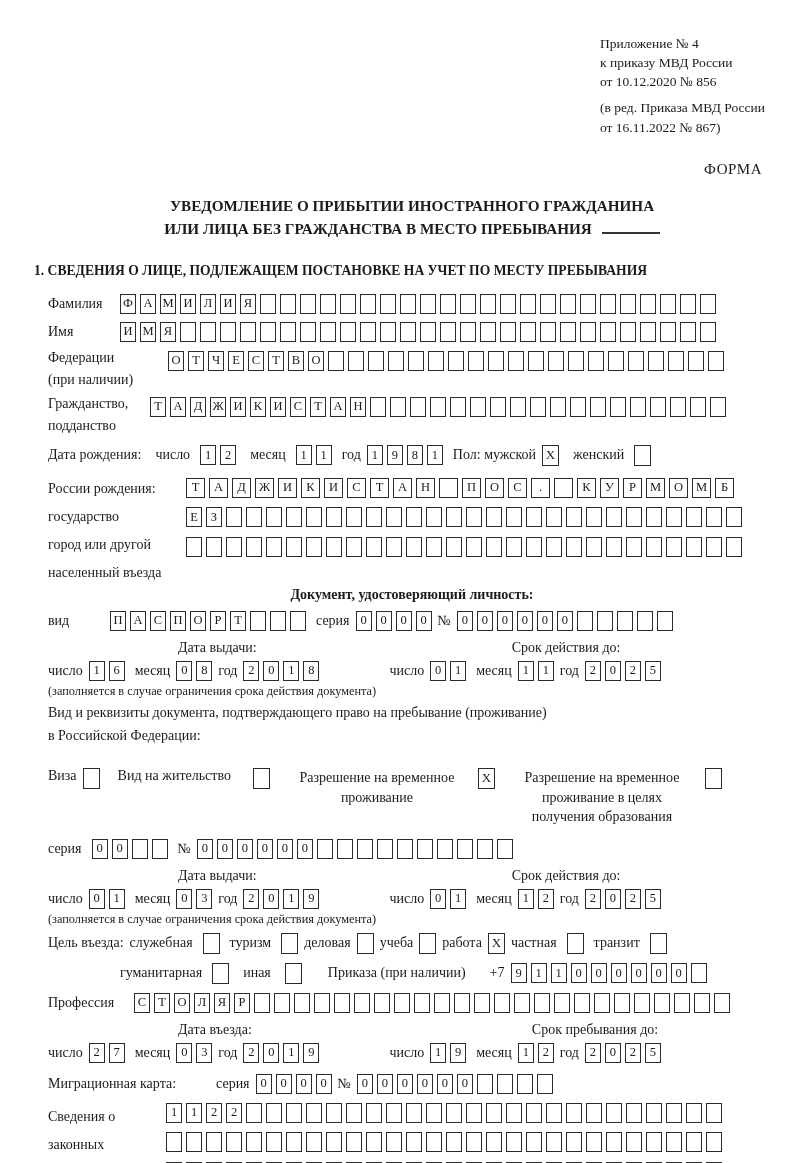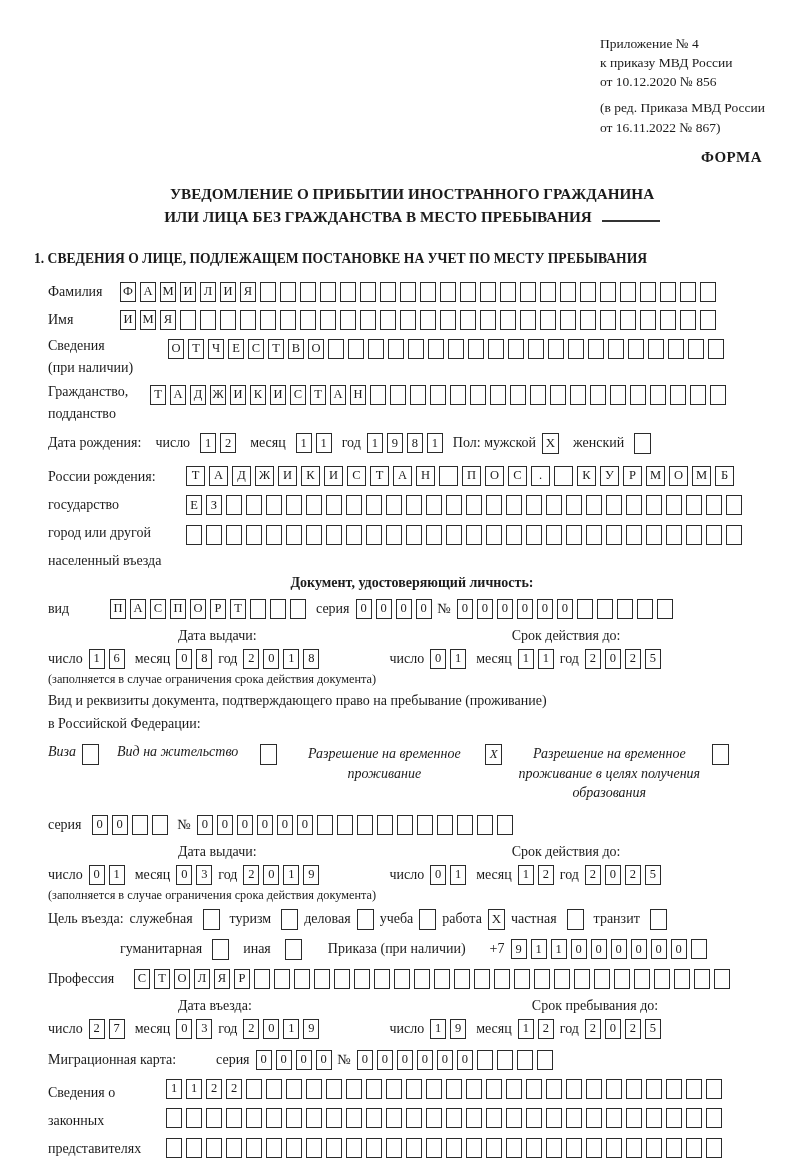--- a/index.html
+++ b/index.html
@@ -3,21 +3,21 @@
 <meta charset="utf-8">
 <style>
   html,body{margin:0;padding:0;background:#fff;}
   .page{
     width:800px;height:1163px;box-sizing:border-box;
     padding:34px 24px 14px 48px;overflow:hidden;background:#fff;
     font-family:"Liberation Serif","DejaVu Serif",serif;color:#1b1b1b;
   }
   .hdr{margin-left:552px;font-size:13.5px;line-height:1.42;}
   .hdr .grp2{margin-top:7px;}
-  .form-label{text-align:right;padding-right:14px;font-weight:bold;font-size:15px;margin-top:12px;letter-spacing:.5px;}
+  .form-label{text-align:right;padding-right:14px;font-weight:normal;font-size:15px;margin-top:24px;letter-spacing:.5px;}
   .title{margin-top:16px;text-align:center;font-weight:bold;font-size:15.2px;line-height:1.55;}
   .uline{display:inline-block;width:58px;border-bottom:2px solid #333;height:.85em;margin-left:10px;}
   .s1{margin-top:22px;font-weight:bold;font-size:13.6px;white-space:nowrap;text-align:left;margin-left:-14px;}
   .frow{display:flex;align-items:center;margin-top:8px;font-size:14px;}
   .frow.top{align-items:flex-start;}
   .lbl{flex:none;}
   .cells{display:flex;gap:4px;flex:none;}
   .cell{
     flex:none;width:14px;height:18px;border:1.6px solid #2b2b2b;background:#fff;
     display:flex;align-items:center;justify-content:center;
@@ -127,21 +127,21 @@
         <span class="cell"></span>
         <span class="cell"></span>
         <span class="cell"></span>
         <span class="cell"></span>
         <span class="cell"></span>
       </span>
   </div>
 
   <div class="frow top">
     <span class="lbl" style="width:120px;">
-      <span style="display:block;">Сведения</span>
+      <span style="display:block;">Федерации</span>
       <span style="display:block;margin-top:6px;">(при наличии)</span>
     </span>
     <span class="cells" style="margin-top:1px;">
         <span class="cell">О</span>
         <span class="cell">Т</span>
         <span class="cell">Ч</span>
         <span class="cell">Е</span>
         <span class="cell">С</span>
         <span class="cell">Т</span>
         <span class="cell">В</span>
@@ -432,21 +432,21 @@
         <span class="cell">0</span>
         <span class="cell">2</span>
         <span class="cell">5</span>
       </span>
   </div>
   <div class="note">(заполняется в случае ограничения срока действия документа)</div>
 
   <div style="font-size:14px;margin-top:6px;">Вид и реквизиты документа, подтверждающего право на пребывание (проживание)</div>
   <div style="font-size:14px;margin-top:7px;">в Российской Федерации:</div>
 
-  <div class="frow top" style="margin-top:12px;font-style:italic;">
+  <div class="frow top" style="margin-top:24px;">
     <span class="lbl">Виза</span>
       <span class="gap6"></span>
     <span class="cb"></span>
     <span style="width:18px;flex:none;"></span>
     <span class="lbl">Вид на жительство</span>
     <span style="width:22px;flex:none;"></span>
     <span class="cb"></span>
     <span style="width:16px;flex:none;"></span>
     <span class="lbl wrapbox" style="width:182px;">Разрешение на временное проживание</span>
     <span style="width:10px;flex:none;"></span>

